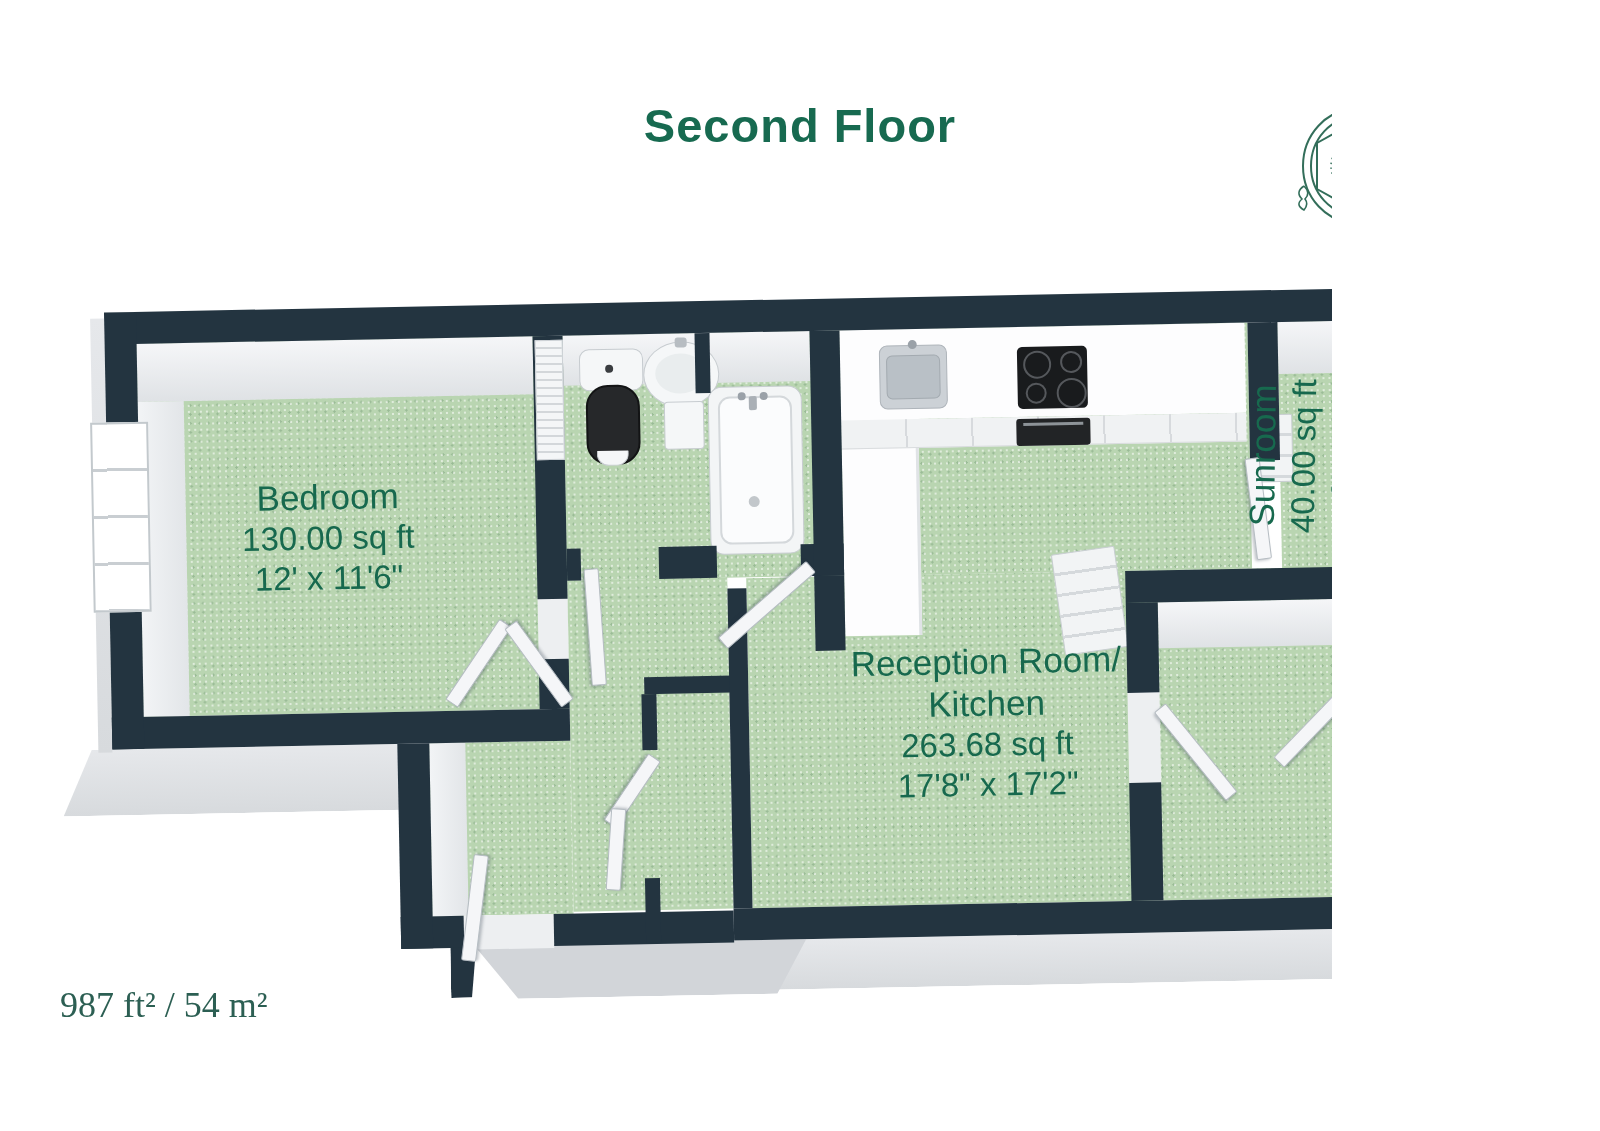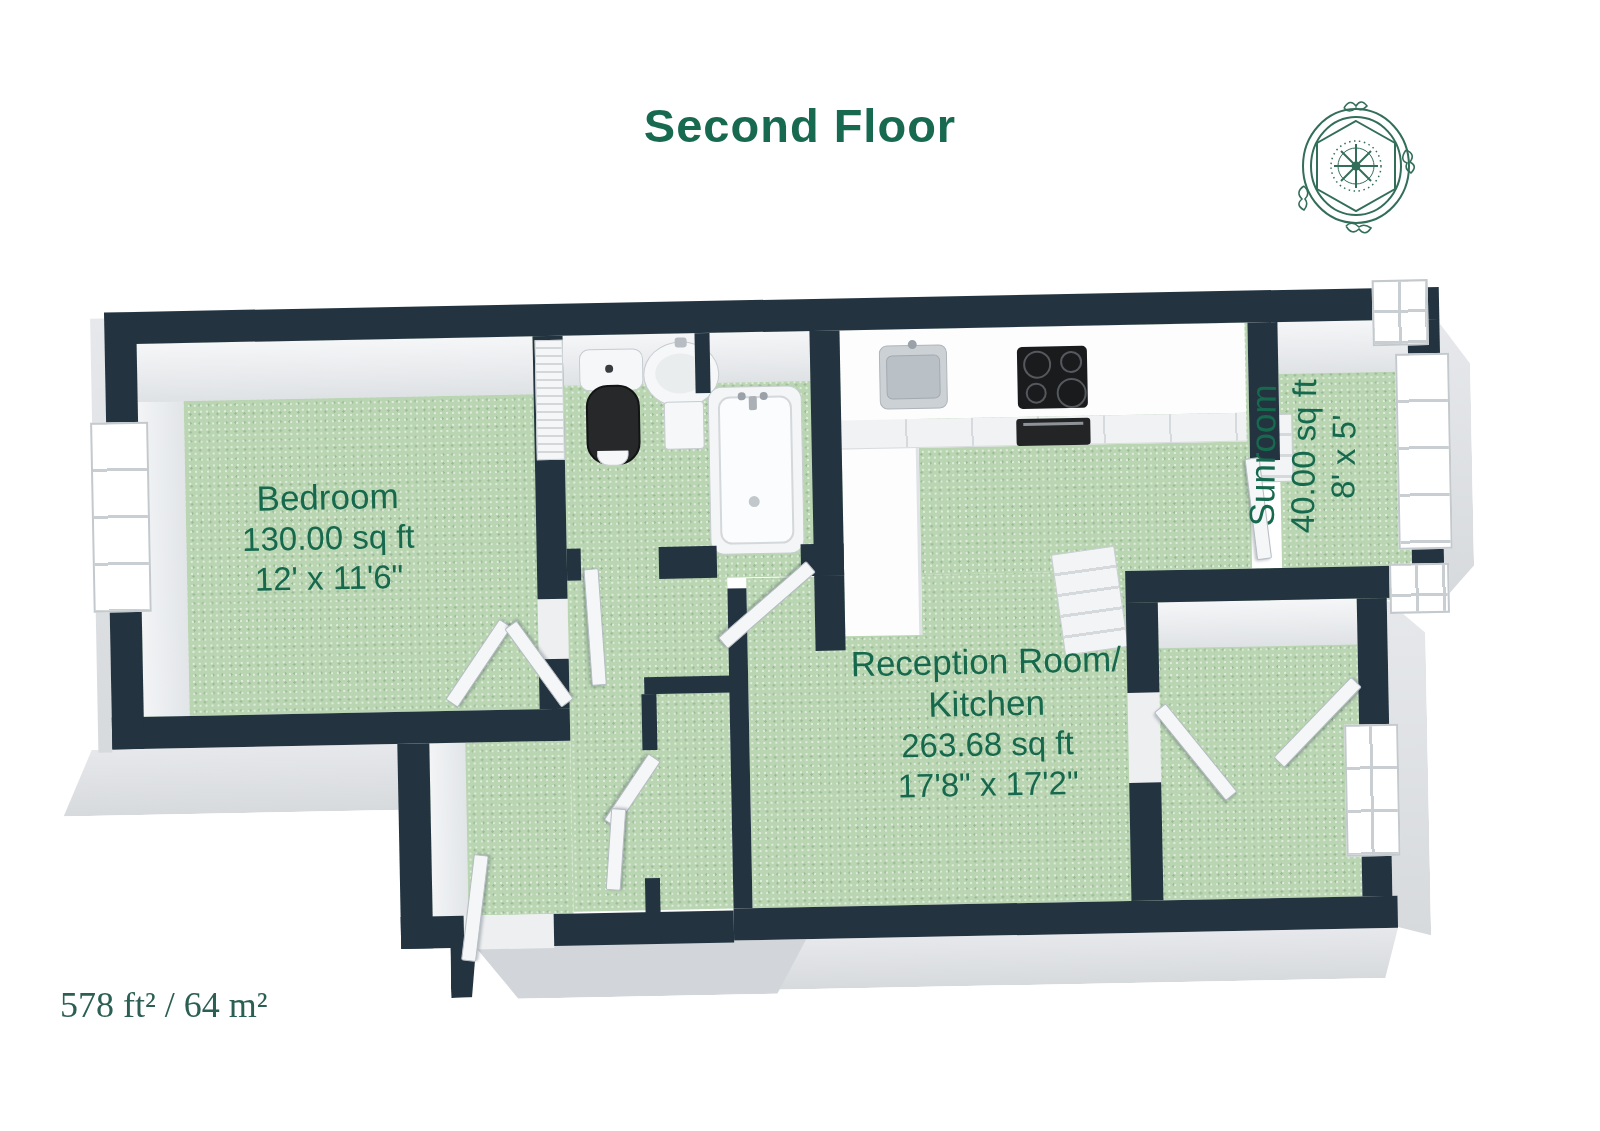--- a/index.html
+++ b/index.html
@@ -1,16 +1,16 @@
 <!DOCTYPE html>
 <html><head>
 <meta charset="utf-8">
 <style>
   html,body{margin:0;padding:0;background:#fff;}
-  .canvas{position:relative;width:1600px;height:1131px;background:#ffffff;overflow:hidden;
+  .canvas{position:relative;width:1332px;height:1131px;background:#ffffff;overflow:hidden;
           font-family:"Liberation Sans",sans-serif;}
   .abs{position:absolute;}
   
   .plan{position:absolute;left:0;top:0;width:1600px;height:1131px;
         transform:rotate(-1.1deg);transform-origin:760px 620px;}
   
   .fl{position:absolute;background-color:#b9d5b1;
       background-image:
         radial-gradient(rgba(255,255,255,.55) 1px, transparent 1.3px),
         radial-gradient(rgba(74,122,82,.28) 1px, transparent 1.3px);
@@ -204,16 +204,16 @@
       <div class="rd">17'8" x 17'2"</div>
     </div>
     <div class="room-label" style="left:1190px;top:392px;width:260px;height:150px;transform:rotate(-88deg);">
       <div class="rn">Sunroom</div>
       <div class="ra">40.00 sq ft</div>
       <div class="rd">8' x 5'</div>
     </div>
   </div>
 
   <div class="total">
-    <div class="t2">578 ft² / 64 m²</div>
+    <div class="t2">987 ft² / 54 m²</div>
   </div>
 
 </div>
 
 </body></html>

